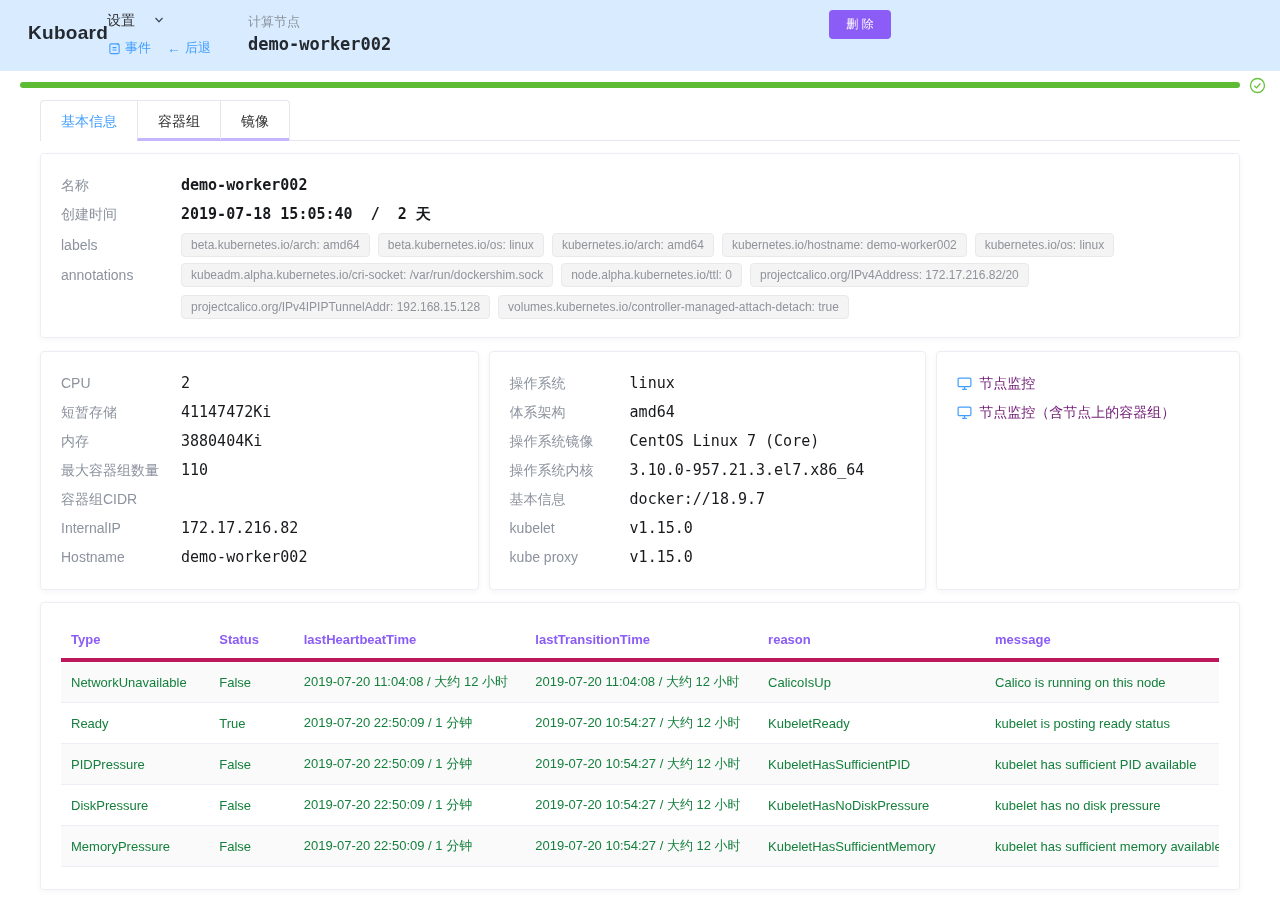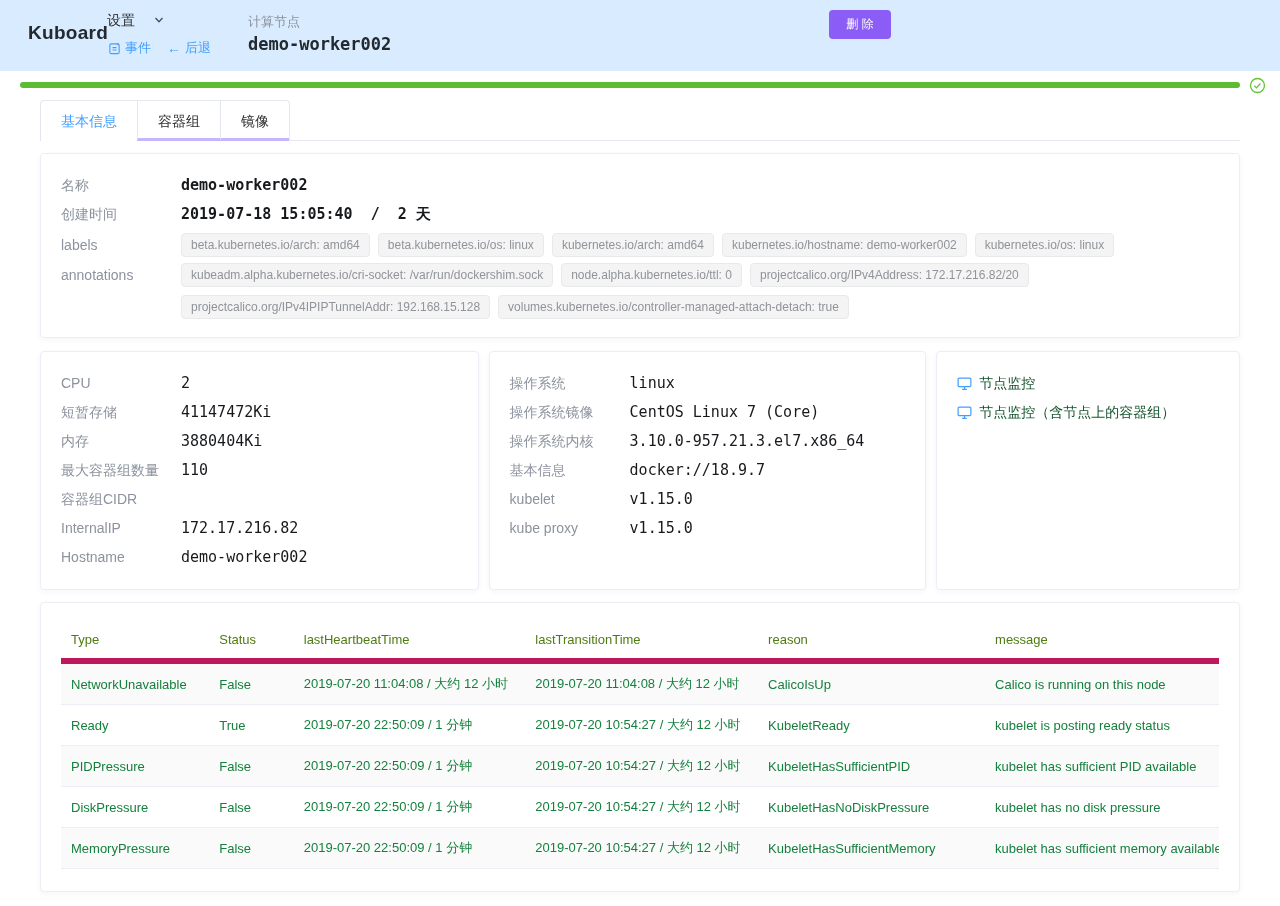--- a/index.html
+++ b/index.html
@@ -52,27 +52,27 @@
   .kv.tag-row .k { line-height:24px; }
   .tags { display:flex; flex-wrap:wrap; gap:8px 8px; }
   .tag { font-size:12px; color:#909399; background:#f4f4f5; border:1px solid #e9e9eb; border-radius:4px;
     height:24px; line-height:22px; padding:0 9px; white-space:nowrap; }
 
   .cards-row { display:flex; gap:10px; margin-top:13px; align-items:stretch; }
   .stat-card { padding:17px 20px; }
   .card-a { flex:444 0 0; }
   .card-b { flex:443 0 0; }
   .card-c { flex:293 0 0; }
-  .monitor-link { display:flex; align-items:center; gap:7px; color:#14532d; font-size:14px; line-height:29px; cursor:pointer; white-space:nowrap; }
+  .monitor-link { display:flex; align-items:center; gap:7px; color:#701a75; font-size:14px; line-height:29px; cursor:pointer; white-space:nowrap; }
   .monitor-link .mico { display:flex; }
 
   
   .table-card { margin-top:12px; padding:18px 20px 22px; }
   table.cond { width:100%; border-collapse:collapse; table-layout:fixed; }
-  .cond th { font-size:13px; color:#4d7c0f; font-weight:400; text-align:left; padding:11px 10px; border-bottom:6px solid #be185d; white-space:nowrap; overflow:hidden; }
+  .cond th { font-size:13px; color:#8b5cf6; font-weight:700; text-align:left; padding:11px 10px; border-bottom:4px solid #be185d; white-space:nowrap; overflow:hidden; }
   .cond td { font-size:13px; color:#15803d; padding:11px 10px; border-bottom:1px solid #ebeef5; white-space:nowrap; overflow:hidden; }
   .cond tbody tr:nth-child(odd) { background:#fafafa; } 
 </style>
 </head>
 <body>
 
 <header class="app-header">
   <div class="brand">Kuboard</div>
 
   <div class="settings">
@@ -203,20 +203,24 @@
         </div>
       </section>
 
     <section class="card stat-card card-b">
 
         <div class="kv">
           <div class="k">操作系统</div>
           <div class="v">linux</div>
         </div>
 
+        <div class="kv">
+          <div class="k">体系架构</div>
+          <div class="v">amd64</div>
+        </div>
 
         <div class="kv">
           <div class="k">操作系统镜像</div>
           <div class="v">CentOS Linux 7 (Core)</div>
         </div>
 
         <div class="kv">
           <div class="k">操作系统内核</div>
           <div class="v">3.10.0-957.21.3.el7.x86_64</div>
         </div>

